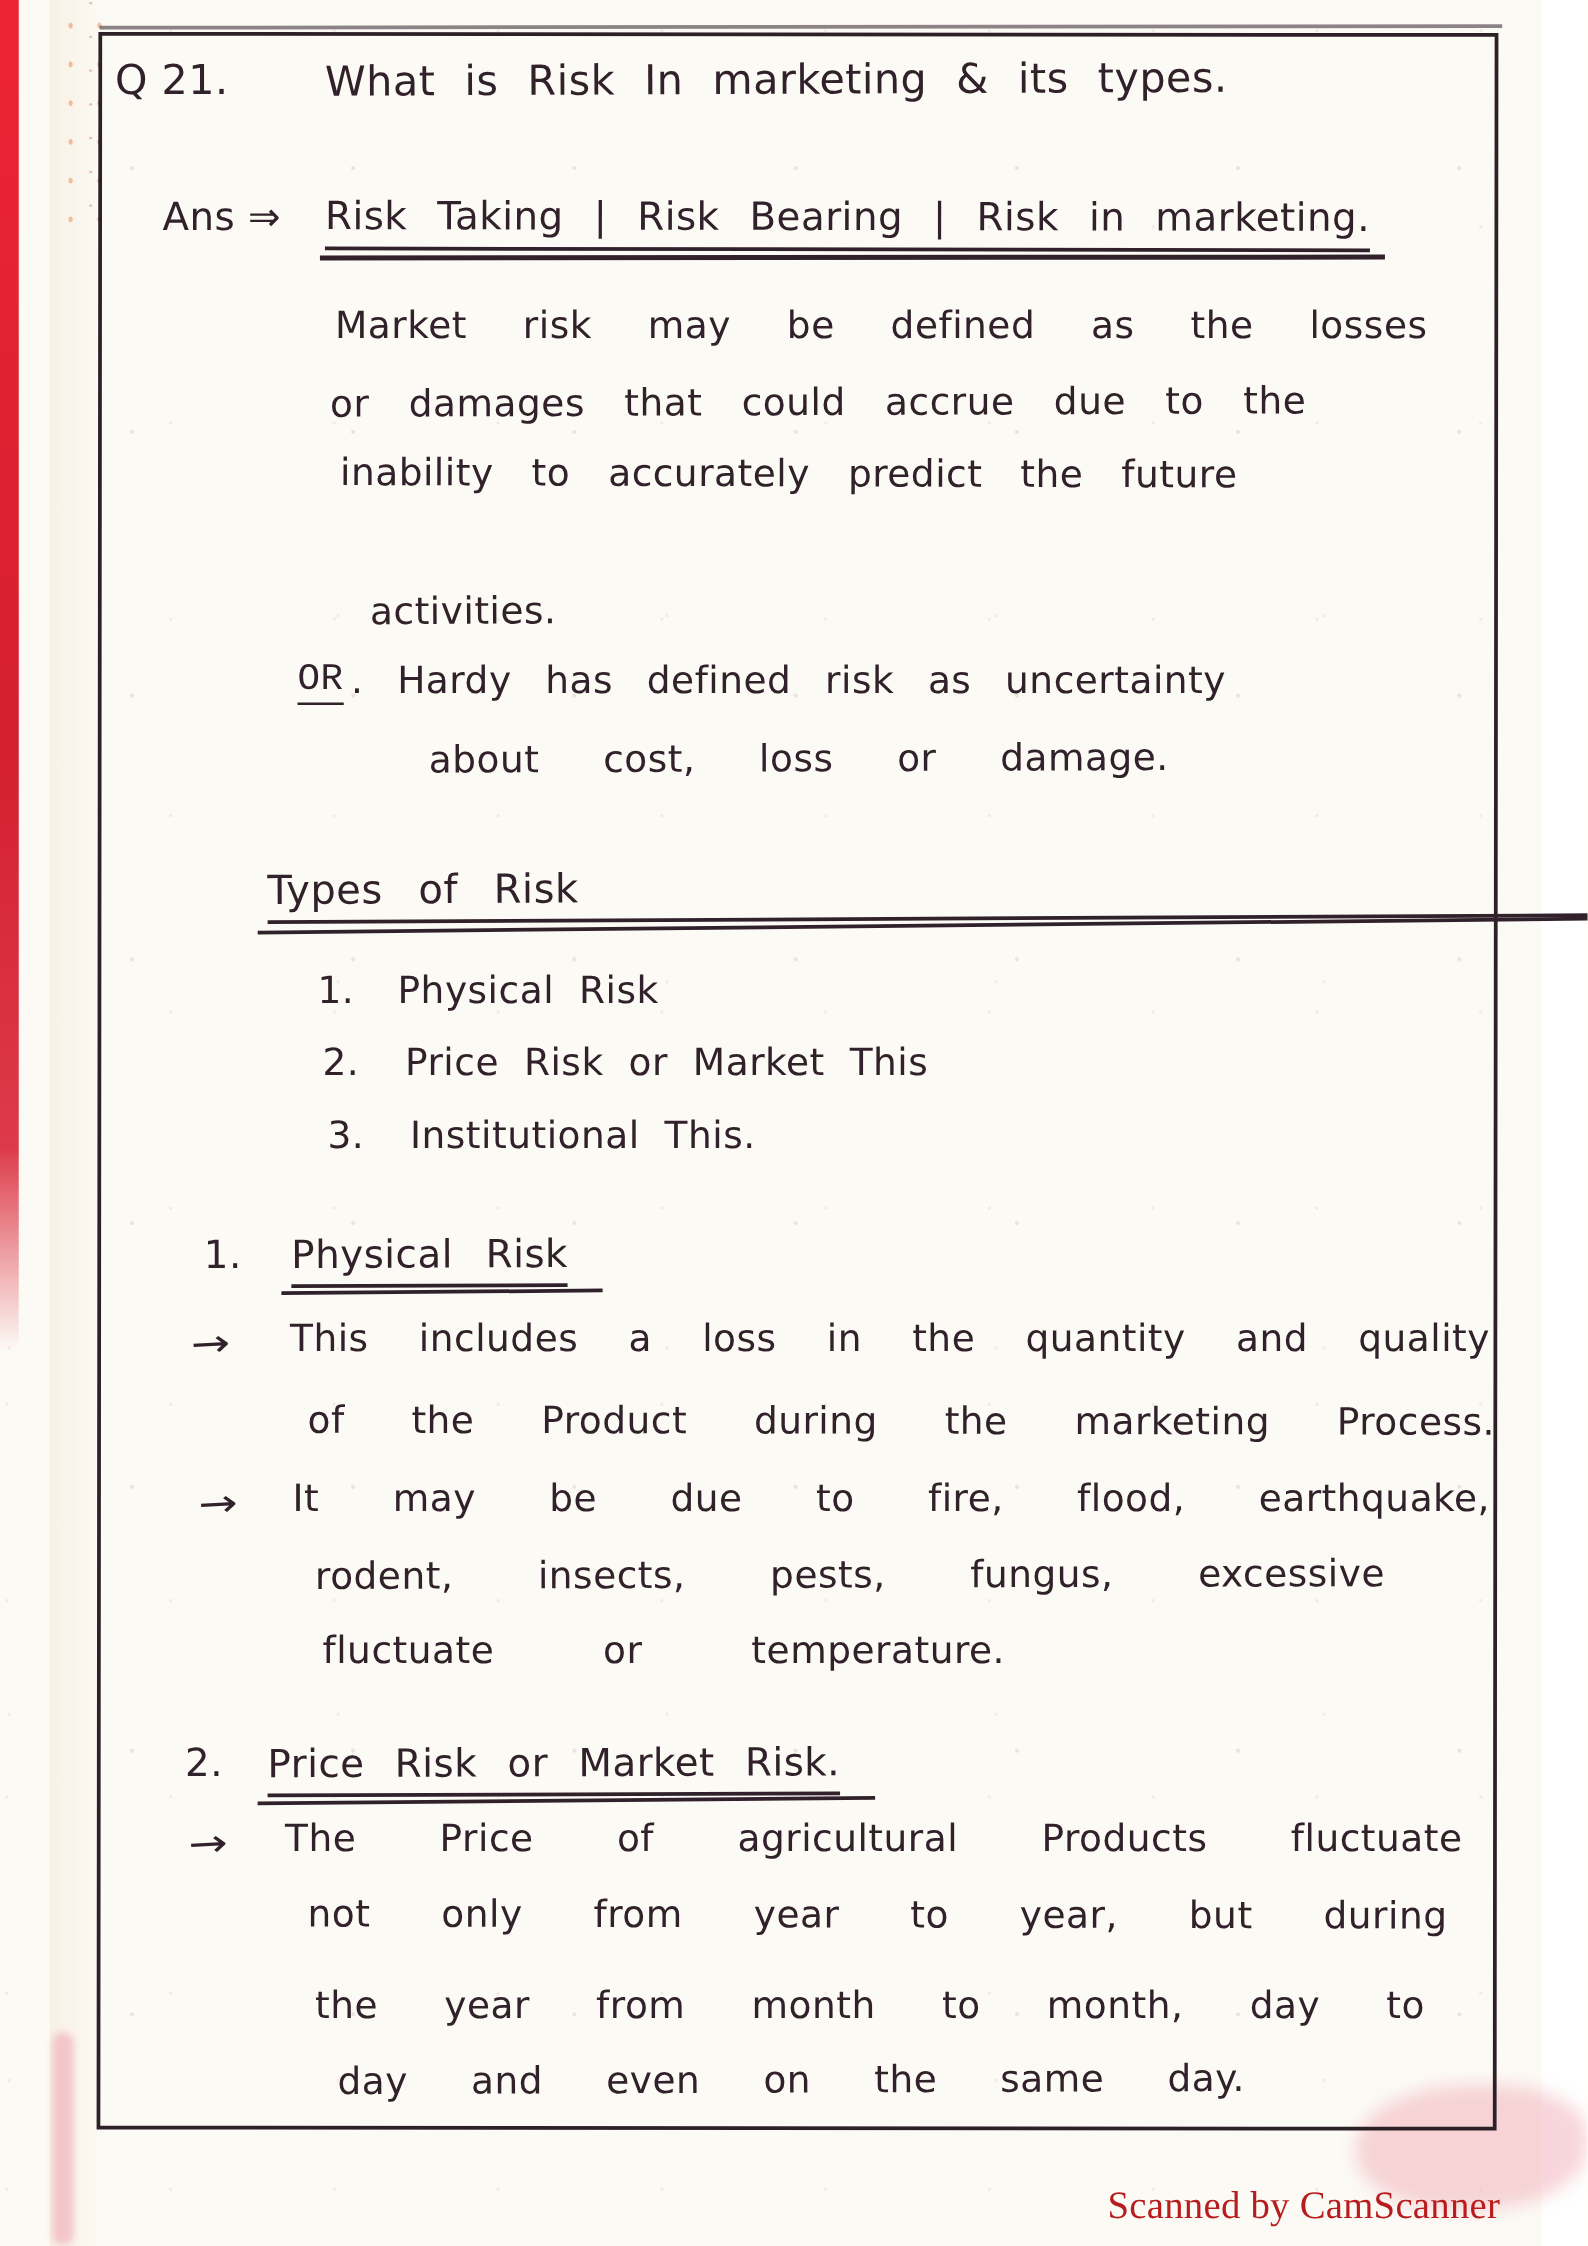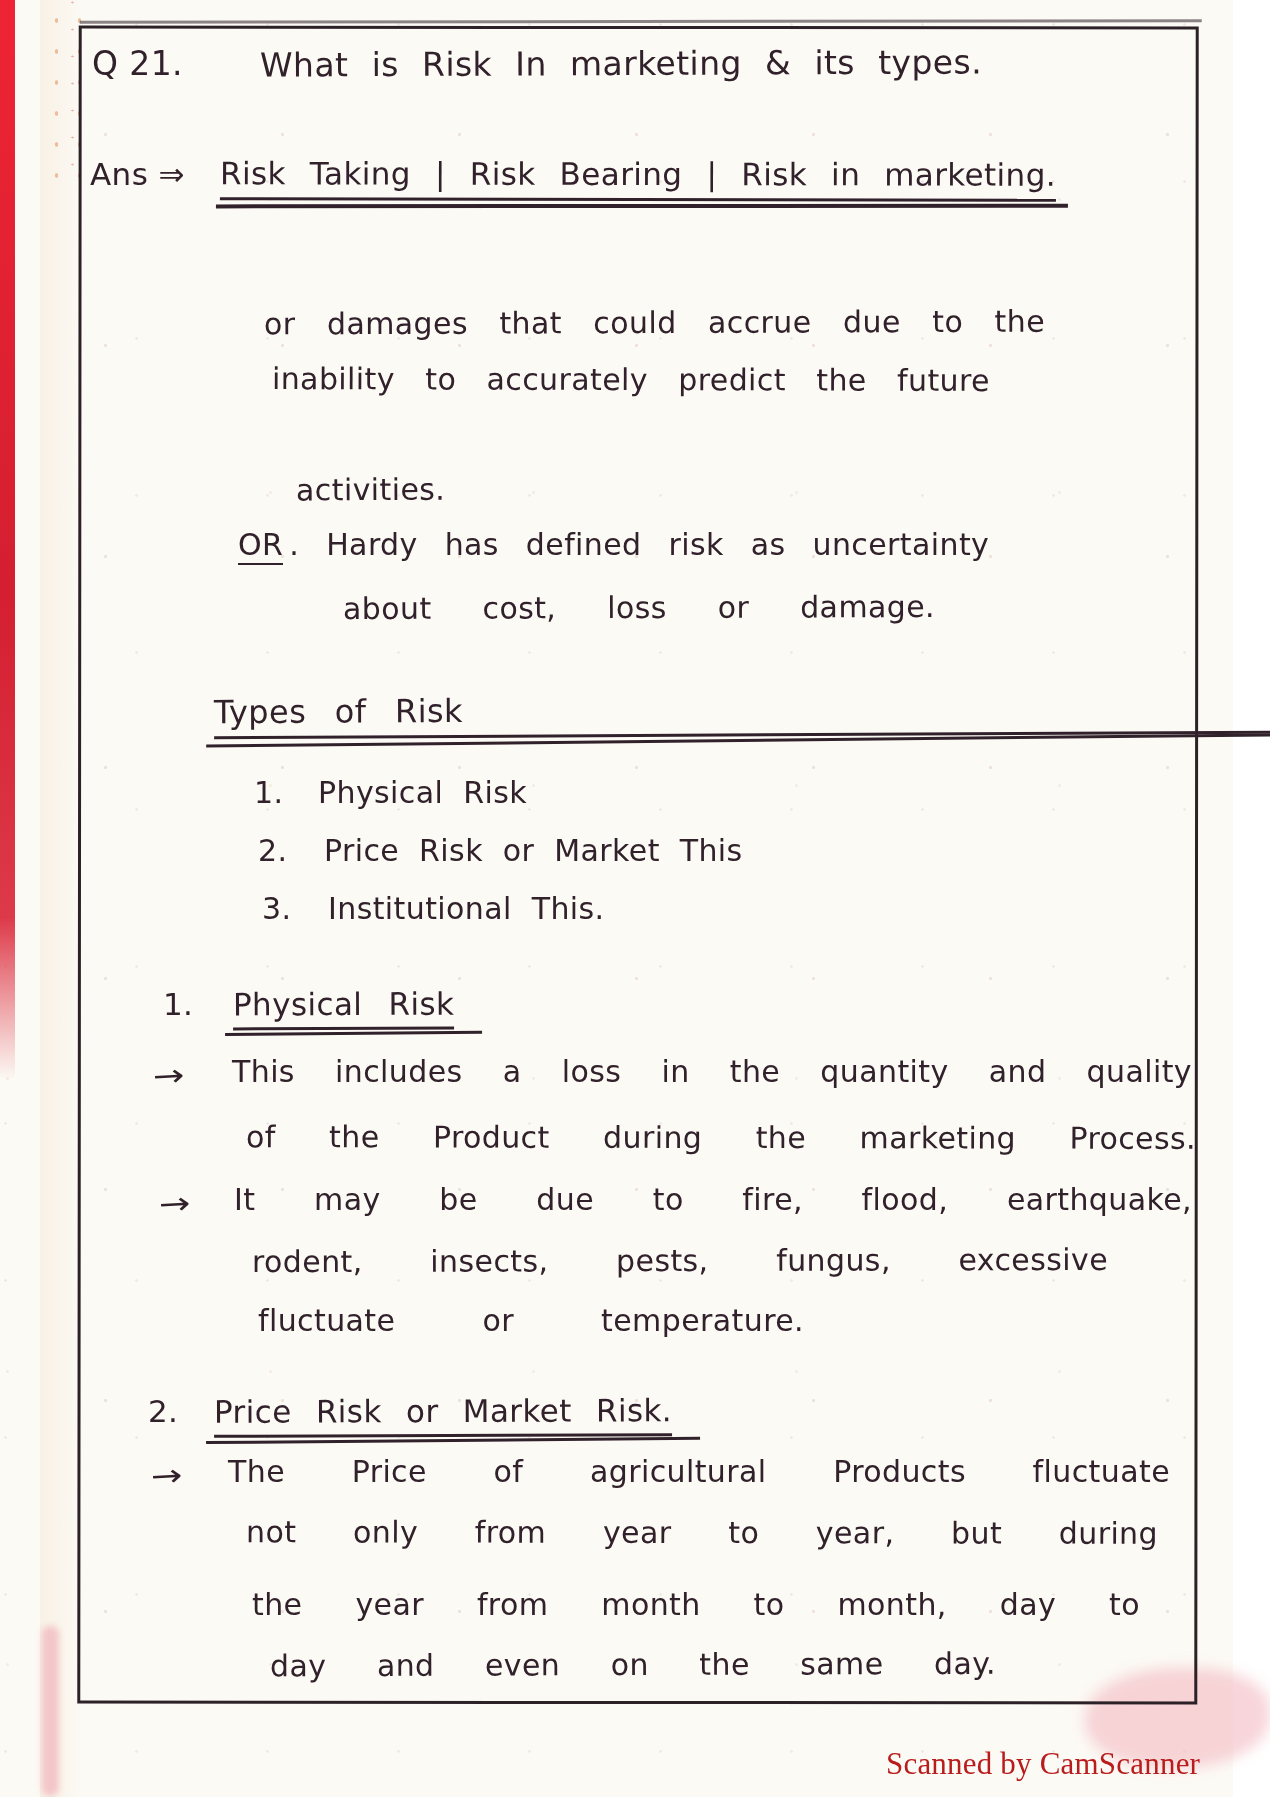--- a/index.html
+++ b/index.html
@@ -34,34 +34,34 @@
     background:rgba(238,160,176,.55);border-radius:8px;filter:blur(3px);}
   
   .frame{position:absolute;left:78px;top:26px;width:1114px;height:1672px;
     border:3.5px solid #2c2127;transform:rotate(.05deg);}
   .frame::before{content:"";position:absolute;left:-2px;right:-6px;top:-9px;height:3px;
     background:rgba(45,32,40,.55);transform:rotate(-.12deg);}
   
   .ln{position:absolute;font-size:30px;letter-spacing:.4px;white-space:nowrap;color:var(--ink);}
   .row{display:flex;align-items:flex-start;}
   .j{display:inline-block;text-align:justify;text-align-last:justify;white-space:normal;}
-  .u1{border-bottom:2.5px solid var(--ink);padding-bottom:1px;}
+  .u1{border-bottom:2.5px solid var(--ink);padding-bottom:1px;font-family:Liberation Mono, monospace;}
   .uu{position:relative;padding-bottom:5px;border-bottom:3px solid var(--ink);}
   .uu::after{content:"";position:absolute;left:-8px;right:-28px;bottom:-8px;height:3px;
     background:var(--ink);transform:rotate(-.3deg);}
   .uu3{position:relative;padding-bottom:6px;border-bottom:3.5px solid var(--ink);}
   .uu3::after{content:"";position:absolute;left:-4px;right:-12px;bottom:-9px;height:3.5px;
     background:var(--ink);transform:rotate(-.15deg);}
   .arrow{font-size:30px;transform:scaleX(1.25) rotate(-4deg);display:inline-block;}
 
   #q-row{left:92px;top:44px;font-size:33px;}
   #q-row .qno{width:106px;margin-right:62px;}
   #q-row .qtext{width:722px;transform:rotate(-.25deg);}
   #ans-row{left:90px;top:156px;font-size:31px;}
-  #ans-row .alabel{width:106px;}
+  #ans-row .alabel{width:106px;margin-left:40px;}
   #ans-row .ahead{width:836px;margin-left:24px;transform:rotate(.1deg);}
   #d1{left:268px;top:243px;width:874px;}
   #d2{left:264px;top:305px;width:781px;transform:rotate(-.2deg);}
   #d3{left:272px;top:362px;width:718px;transform:rotate(.15deg);}
   #d4{left:282px;top:421px;width:733px;}
   #d5{left:296px;top:472px;transform:rotate(-.3deg);}
   #or-row{left:238px;top:527px;}
   #or-row .orrest{width:700px;margin-left:6px;}
   #or2{left:343px;top:590px;width:592px;transform:rotate(-.2deg);}
   #types-h{left:214px;top:690px;font-size:32px;word-spacing:18px;transform:rotate(-.3deg);}
@@ -102,20 +102,21 @@
   <div class="ln row" id="q-row">
     <span class="qno">Q 21.</span>
     <span class="qtext j">What is Risk In marketing &amp; its types.</span>
   </div>
 
   <div class="ln row" id="ans-row">
     <span class="alabel">Ans ⇒</span>
     <span class="ahead j uu3">Risk Taking | Risk Bearing | Risk in marketing.</span>
   </div>
 
+  <div class="ln j" id="d1">Market risk may be defined as the losses</div>
   <div class="ln j" id="d2">or damages that could accrue due to the</div>
   <div class="ln j" id="d3">inability to accurately predict the future</div>
   <div class="ln" id="d5">activities.</div>
 
   <div class="ln row" id="or-row">
     <span class="u1">OR</span>
     <span class="orrest j">.  Hardy has defined risk as uncertainty</span>
   </div>
   <div class="ln j" id="or2">about cost, loss or damage.</div>
 

